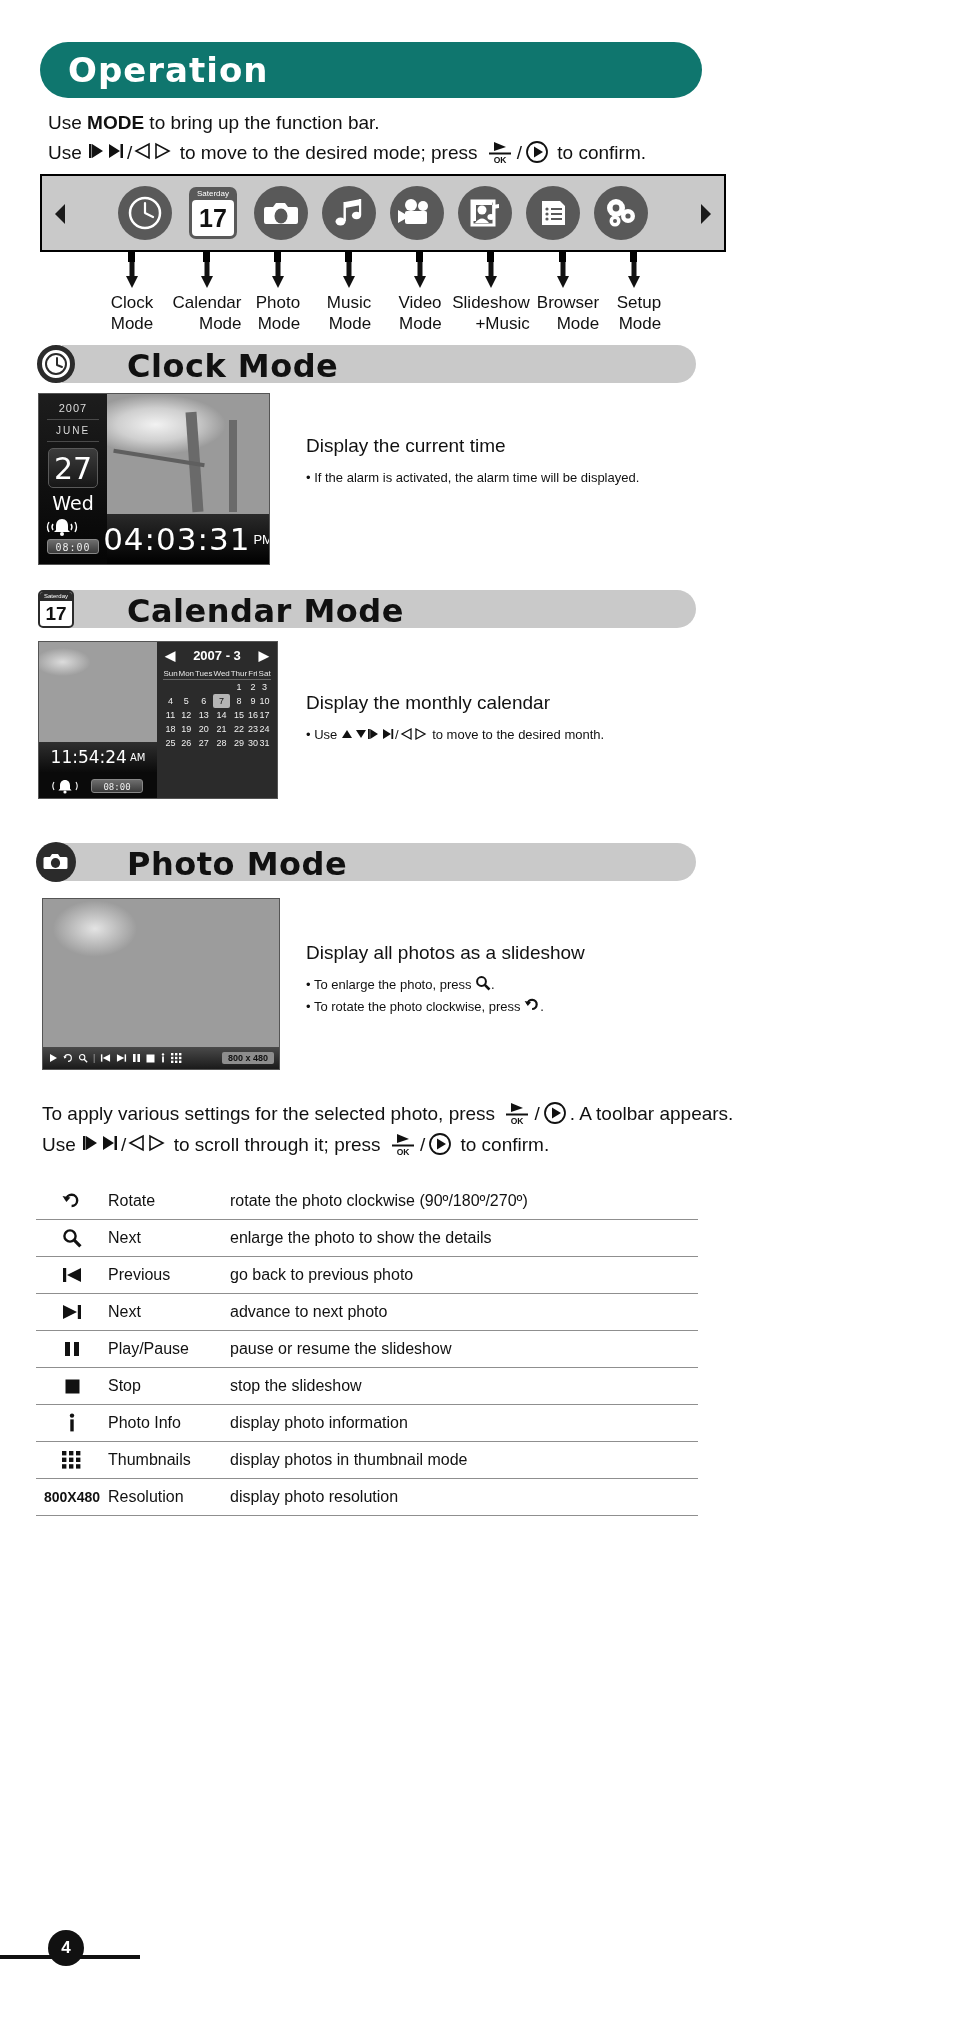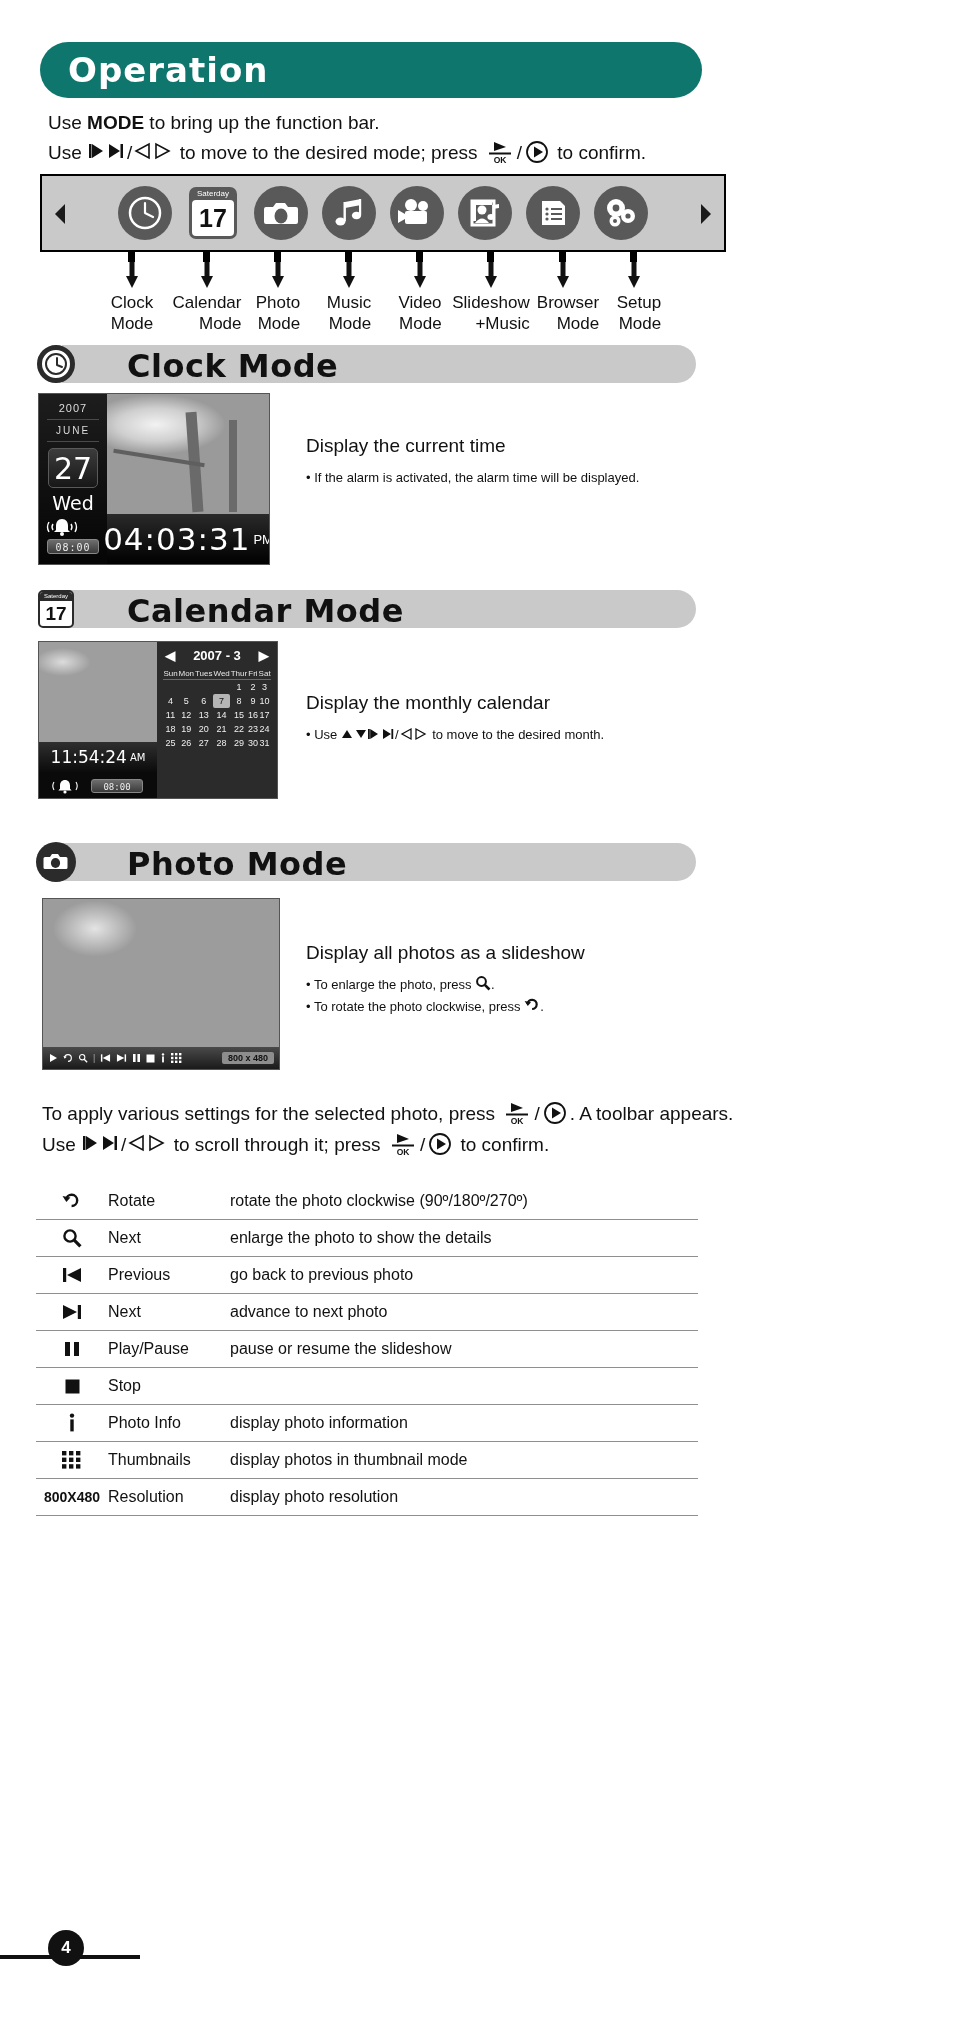--- a/index.html
+++ b/index.html
@@ -866,20 +866,21 @@
       <div class="c-desc">pause or resume the slideshow</div>
     </div>
 
     <div class="trow">
       <div class="c-ico">
         <svg width="17" height="17" viewBox="0 0 17 17">
             <rect x="1.5" y="1.5" width="14" height="14" fill="#111"></rect>
           </svg>
       </div>
       <div class="c-name">Stop</div>
+      <div class="c-desc">stop the slideshow</div>
     </div>
 
     <div class="trow">
       <div class="c-ico">
         <svg width="10" height="20" viewBox="0 0 10 20">
             <circle cx="5" cy="2.6" r="2.2" fill="#111"></circle>
             <rect x="3.3" y="6.4" width="3.4" height="12" fill="#111"></rect>
           </svg>
       </div>
       <div class="c-name">Photo Info</div>

